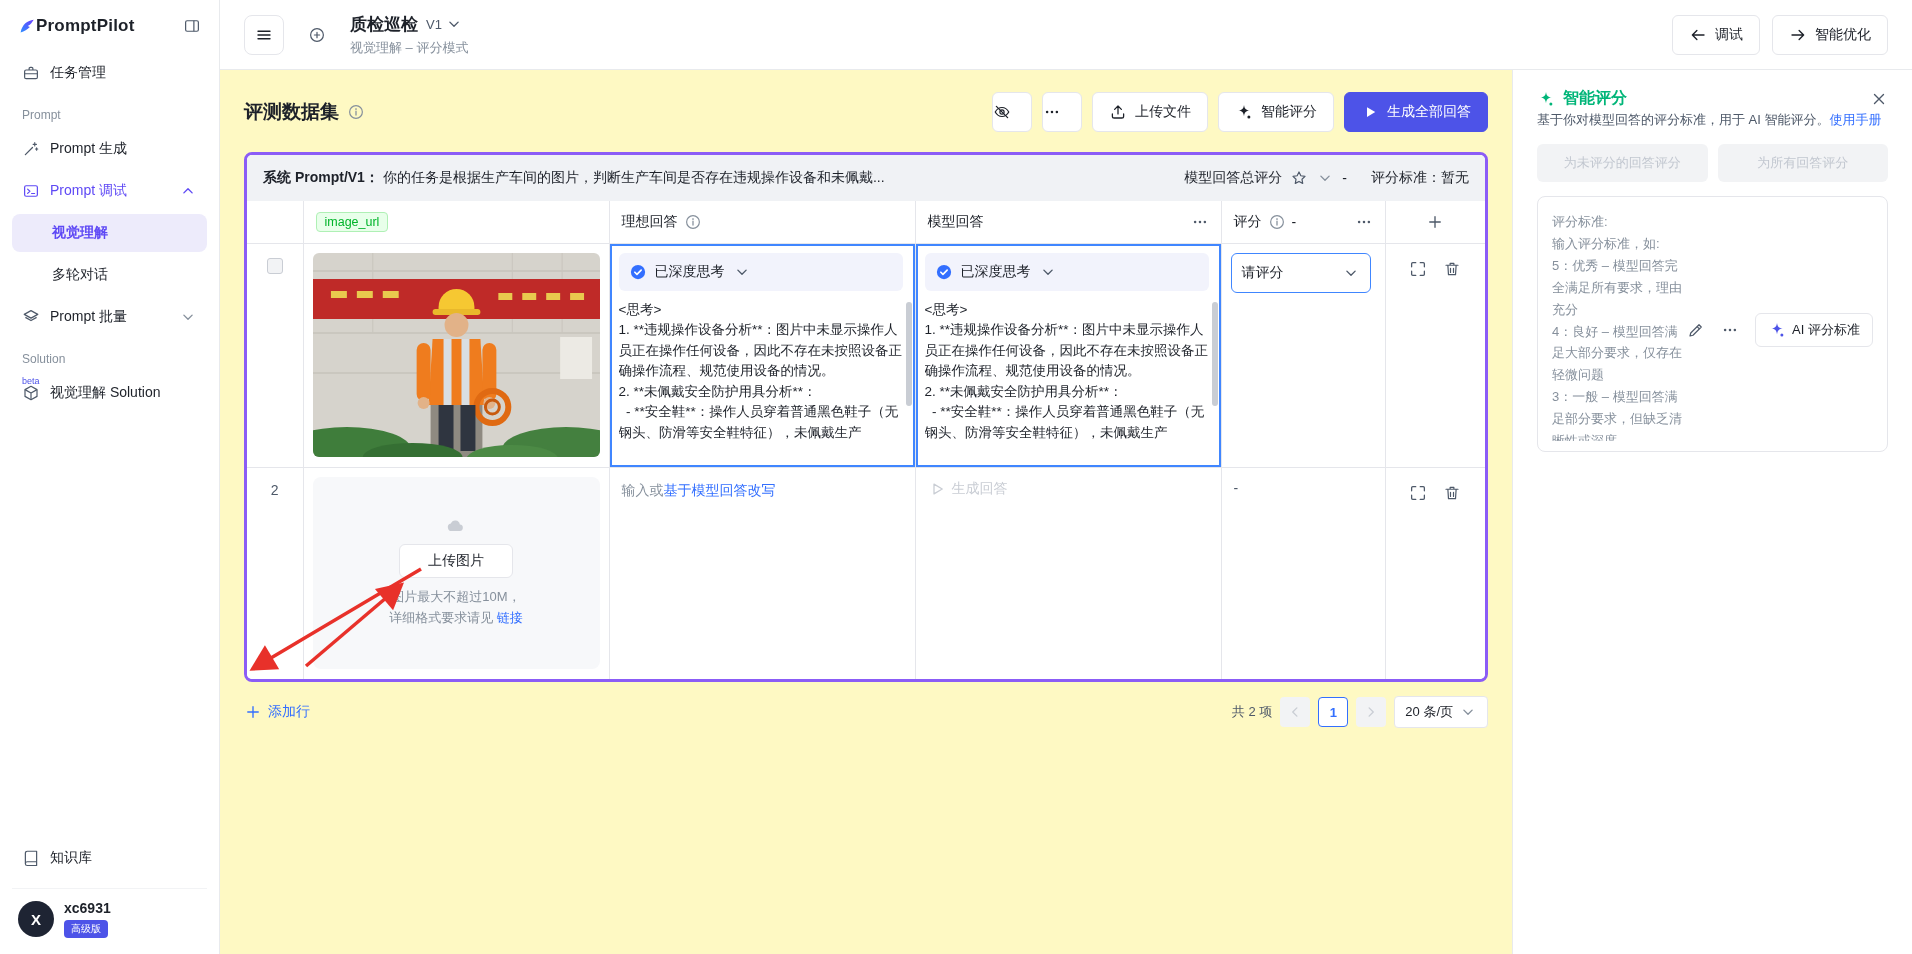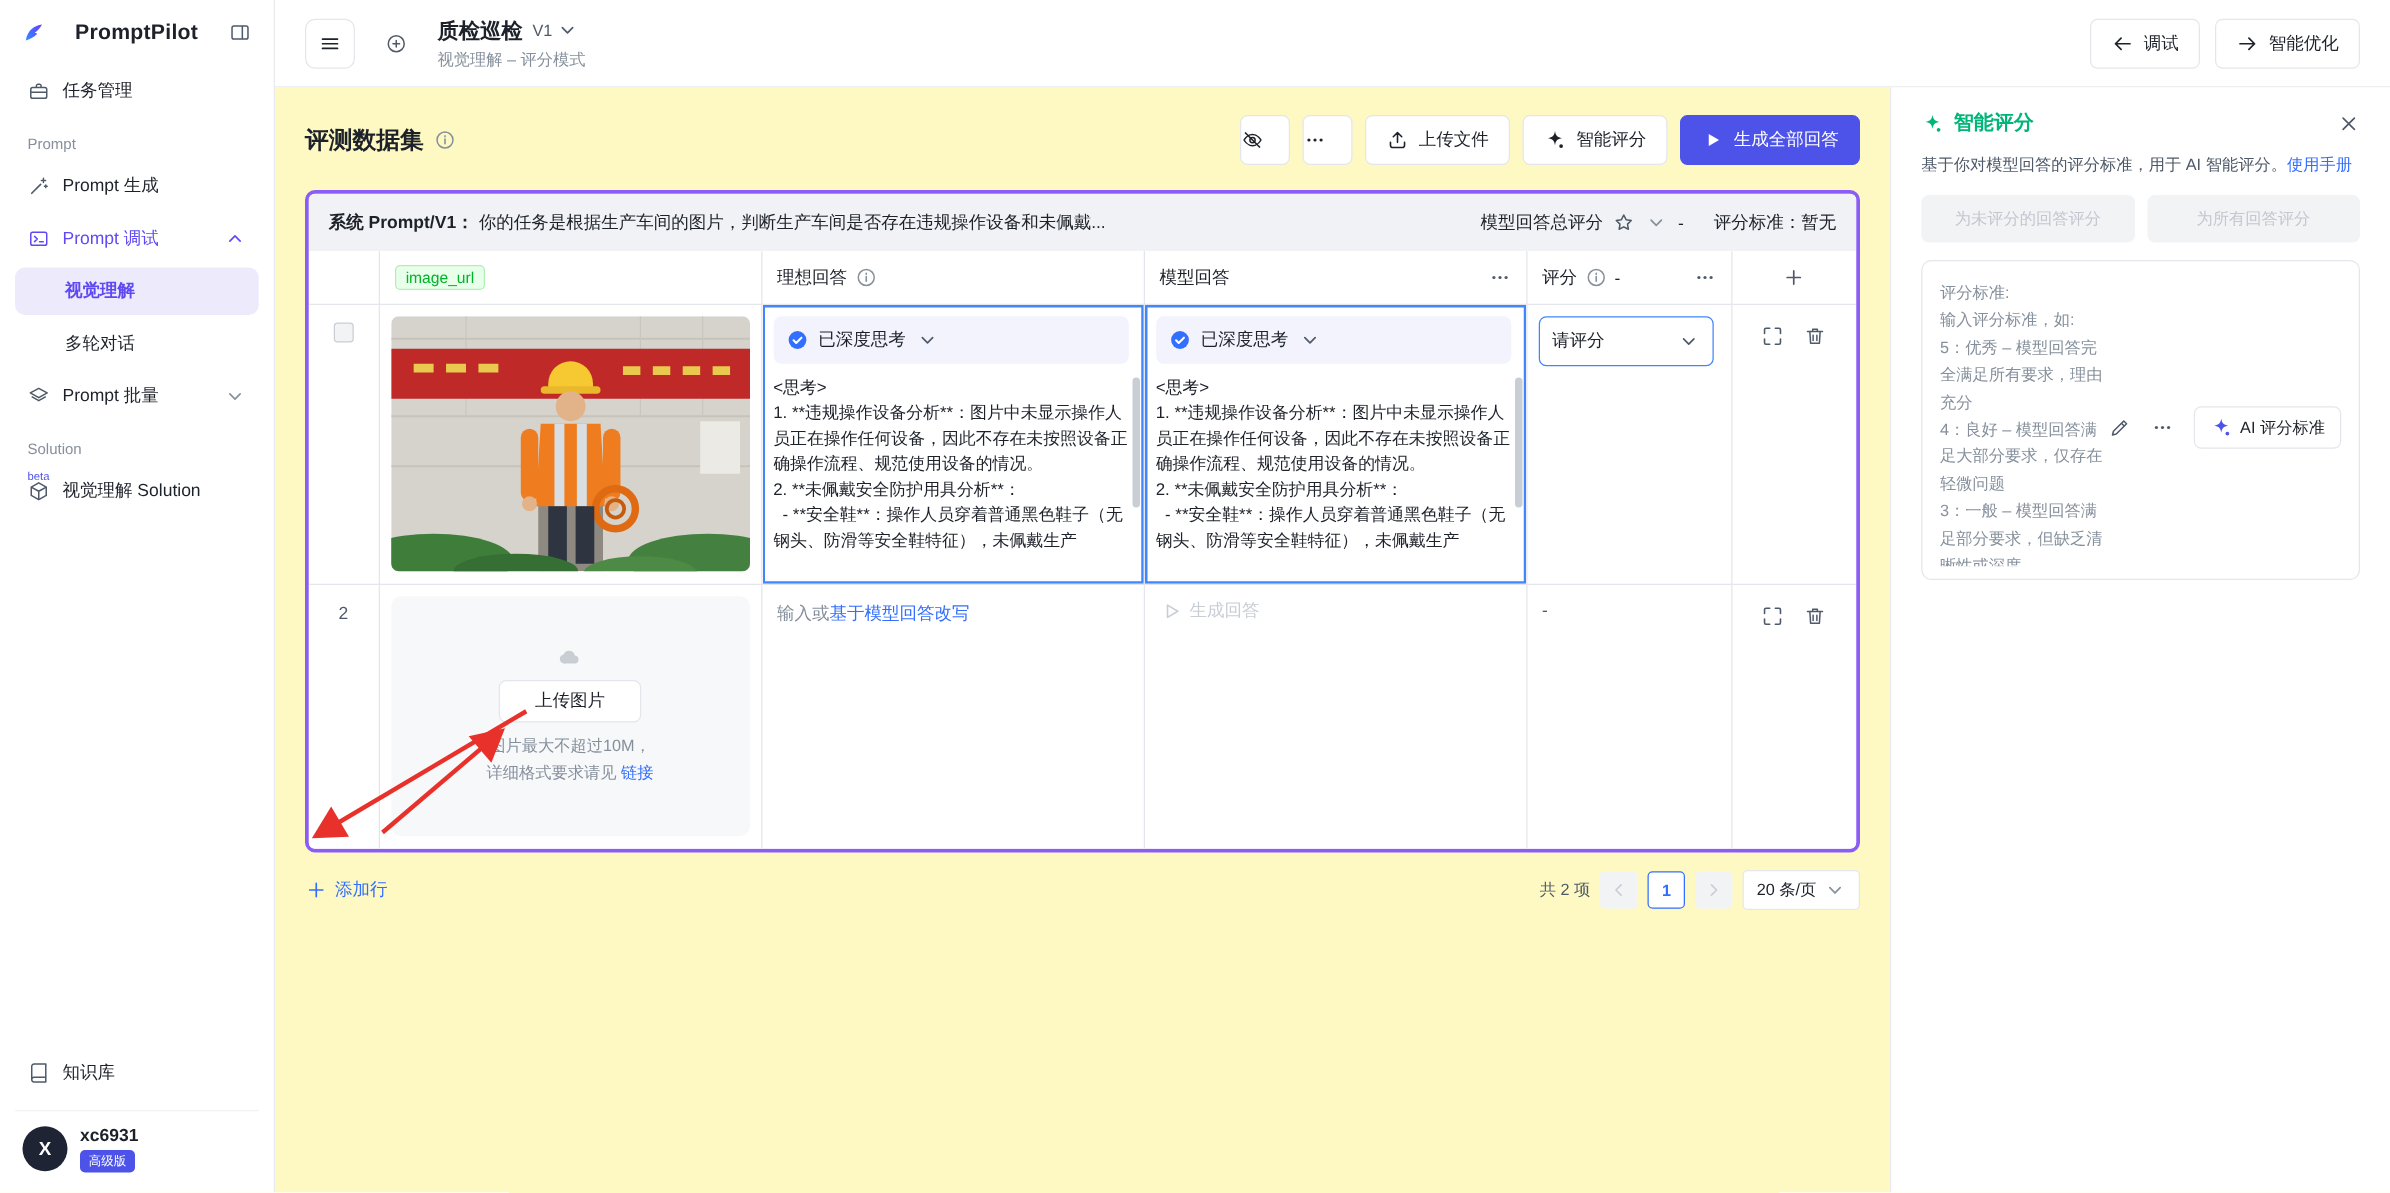--- a/index.html
+++ b/index.html
@@ -6,21 +6,21 @@
   html,body{width:1912px;height:954px;overflow:hidden;background:#fff;
     font-family:"Liberation Sans","DejaVu Sans",sans-serif;color:#1d2129;font-size:14px}
   .app{display:flex;width:1912px;height:954px}
   svg.ic{width:18px;height:18px;display:block;flex:none}
   .ic14{width:14px;height:14px}.ic15{width:15px;height:15px}.ic16{width:16px;height:16px}
   .ic20{width:20px;height:20px}.ic26{width:26px;height:26px}.ic44{width:46px;height:46px}
 
   
   .sidebar{width:220px;height:100%;background:#fff;border-right:1px solid #e8eaed;
     display:flex;flex-direction:column;padding:14px 12px 14px}
-  .logo-row{display:flex;align-items:center;gap:24px;padding:2px 6px 16px}
+  .logo-row{display:flex;align-items:center;gap:0;padding:2px 6px 16px}
   .logo-name{font-weight:700;font-size:17px;letter-spacing:.2px}
   .collapse-btn{margin-left:auto;color:#4e5969;cursor:pointer}
   .nav-item{display:flex;align-items:center;gap:10px;height:40px;padding:0 10px;border-radius:8px;
     font-size:14px;color:#1d2129;cursor:pointer;margin:1px 0}
   .nav-item .nic{color:#4e5969}
   .nav-item.purple,.nav-item.purple .nic{color:#5E49F5}
   .chev-right{margin-left:auto;color:#86909c}
   .nav-item.purple .chev-right{color:#5E49F5}
   .sec-label{font-size:12px;color:#86909c;margin:14px 10px 6px}
   .sub-item{height:38px;display:flex;align-items:center;padding-left:40px;border-radius:8px;
@@ -114,21 +114,21 @@
     align-items:center;gap:6px;padding:0 10px;cursor:pointer;color:#1d2129}
   .annot{position:absolute;left:0;top:0;pointer-events:none}
 
   
   .panel{width:400px;flex:none;background:#fff;border-left:1px solid #e8eaed;padding:18px 24px;
     display:flex;flex-direction:column}
   .panel-head{display:flex;align-items:center;gap:8px}
   .panel-title{font-size:16px;font-weight:700;color:#00B578}
   .panel-sparkle{color:#00B578}
   .panel-close{margin-left:auto;color:#4e5969;cursor:pointer}
-  .panel-desc{margin-top:12px;font-size:13px;line-height:1.65;color:#4e5969}
+  .panel-desc{margin-top:0;font-size:13px;line-height:1.65;color:#4e5969}
   .panel-btns{display:flex;gap:10px;margin-top:14px}
   .btn-disabled{flex:1;height:38px;background:#F2F3F5;color:#C2C7D0;border-radius:6px;font-size:13px;
     display:flex;align-items:center;justify-content:center;cursor:not-allowed;white-space:nowrap}
   .criteria-box{margin-top:14px;border:1px solid #e5e6eb;border-radius:8px;padding:14px 14px 10px;
     height:256px;display:flex;flex-direction:row}
   .criteria-text{flex:1;font-size:13px;line-height:1.68;color:#86909c;white-space:pre-wrap;overflow:hidden}
   .criteria-foot{display:flex;align-items:center;gap:16px;color:#4e5969;padding-top:8px}
   .criteria-foot .ic{cursor:pointer}
   .ai-btn{margin-left:auto;height:34px;border:1px solid #e5e6eb;border-radius:6px;background:#fff;cursor:pointer;
     display:flex;align-items:center;gap:6px;padding:0 12px;font-size:13px;color:#1d2129}

